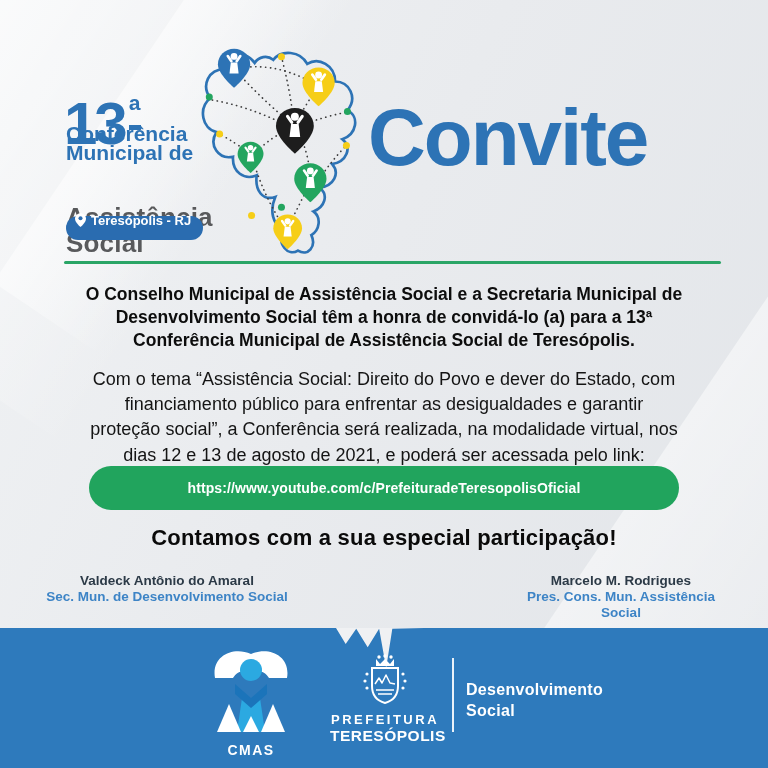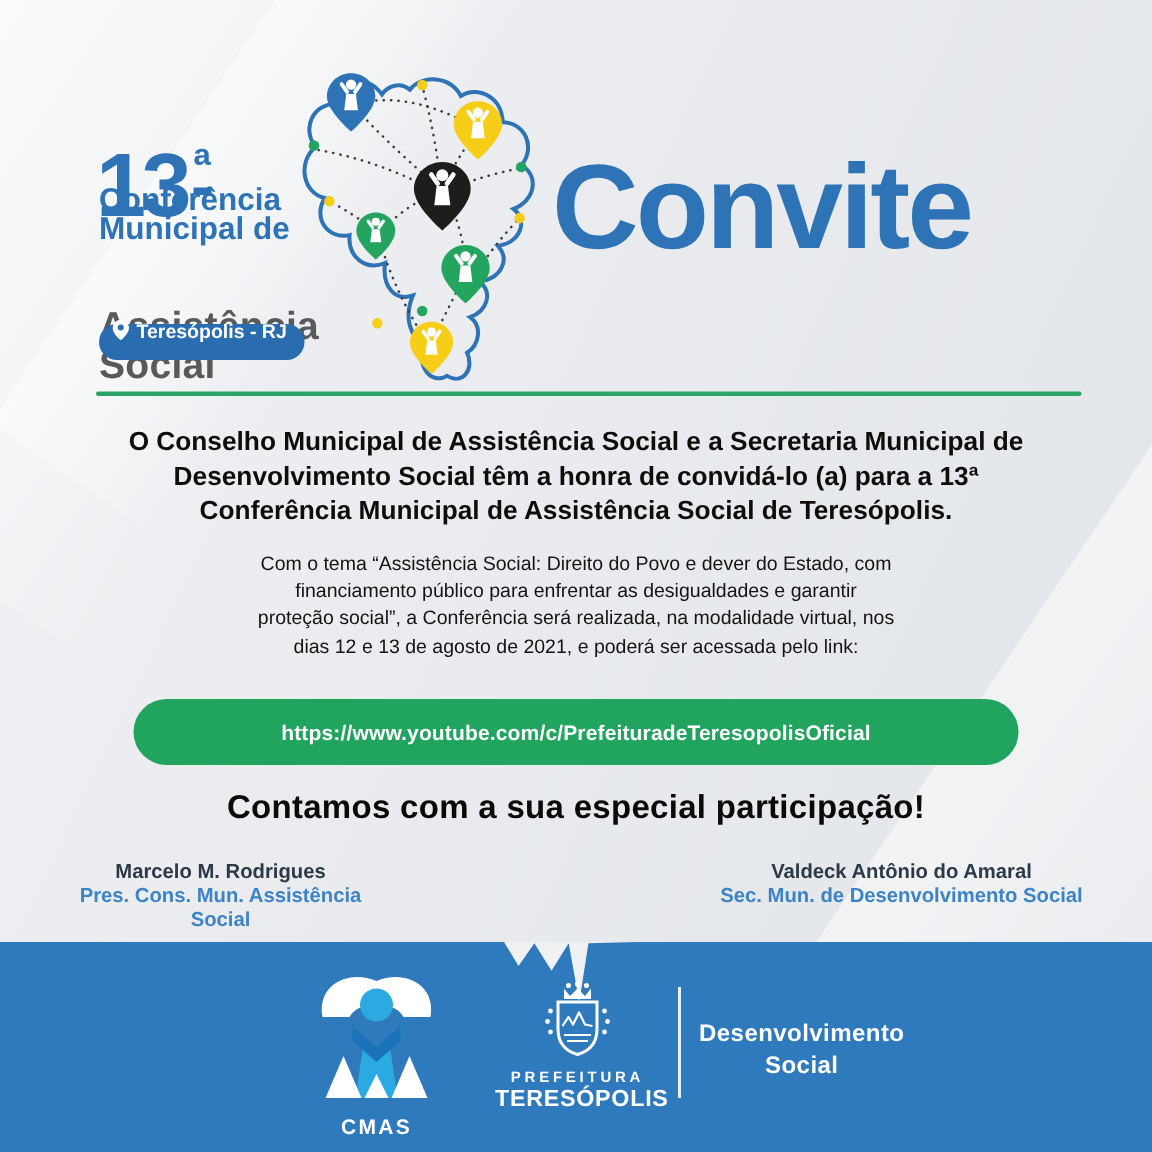--- a/index.html
+++ b/index.html
@@ -40,21 +40,21 @@
 
   .map-wrap { position:absolute; left:180px; top:32px; }
 
   .green-rule { position:absolute; left:64px; top:261px; width:657px; height:3px;
     background:#2aa566; border-radius:2px; }
 
   
   .intro { position:absolute; left:39px; top:283px; width:690px; text-align:center;
     color:#0d0d0d; font-size:17.5px; font-weight:700; line-height:1.32; white-space:pre-line; }
   .details { position:absolute; left:64px; top:367px; width:640px; text-align:center;
-    color:#141414; font-size:13px; font-weight:400; line-height:1.4; white-space:pre-line; }
+    color:#141414; font-size:18px; font-weight:400; line-height:1.4; white-space:pre-line; }
   .link-btn { position:absolute; left:89px; top:466px; width:590px; height:44px;
     background:#21a45d; border:none; border-radius:22px; cursor:pointer;
     color:#fff; font-family:inherit; font-size:14px; font-weight:800; letter-spacing:.1px;
     display:flex; align-items:center; justify-content:center; }
   .closing { position:absolute; left:39px; top:525px; width:690px; text-align:center;
     color:#0a0a0a; font-size:22px; font-weight:800; letter-spacing:.2px; }
 
   
   .sig-row { position:absolute; left:39px; top:573px; width:690px;
     display:flex; justify-content:space-between; }
@@ -65,26 +65,26 @@
 
   
   .footer-bar { position:absolute; left:0; top:628px; width:768px; height:140px;
     background:#2e7abc; }
   .notch { position:absolute; left:336px; top:628px; width:88px; height:40px;
     background:#f0f1f3;
     clip-path:polygon(0% 0%, 11% 40%, 23% 2%, 36% 48%, 49% 2%, 57% 100%, 64% 2%, 100% 0%); }
   .cmas { position:absolute; left:206px; top:644px; width:90px; text-align:center; }
   .cmas-label { color:#fff; font-size:14px; font-weight:800; letter-spacing:1.5px; margin-top:2px; }
   .pref { position:absolute; left:330px; top:654px; width:110px; text-align:center; color:#fff; }
-  .pref-top { font-size:10px; font-weight:600; letter-spacing:2.5px; margin-top:2px; }
+  .pref-top { font-size:13px; font-weight:600; letter-spacing:2.5px; margin-top:2px; }
   .pref-city { font-size:15.5px; font-weight:800; letter-spacing:.5px; }
   .foot-divider { position:absolute; left:452px; top:658px; width:2px; height:74px;
     background:rgba(255,255,255,.9); }
   .department { position:absolute; left:466px; top:679px; color:#fff;
-    font-size:16px; font-weight:700; line-height:21px; white-space:pre-line; letter-spacing:.3px;text-align:center; }
+    font-size:16px; font-weight:700; line-height:21px; white-space:pre-line; letter-spacing:.3px; }
 </style>
 </head>
 <body>
 
 <div class="canvas">
   <div class="streak streak-a"></div>
   <div class="streak streak-b"></div>
   <div class="streak streak-c"></div>
 
   <div class="edition"><span>13</span><span class="ord">ª</span></div>
@@ -158,27 +158,27 @@
   <div class="details">Com o tema “Assistência Social: Direito do Povo e dever do Estado, com
 financiamento público para enfrentar as desigualdades e garantir
 proteção social”, a Conferência será realizada, na modalidade virtual, nos
 dias 12 e 13 de agosto de 2021, e poderá ser acessada pelo link:</div>
 
   <button class="link-btn">https://www.youtube.com/c/PrefeituradeTeresopolisOficial</button>
 
   <div class="closing">Contamos com a sua especial participação!</div>
 
   <div class="sig-row">
+    <div class="sig sig-3">
+      <div class="name">Valdeck Antônio do Amaral</div>
+      <div class="role">Sec. Mun. de Desenvolvimento Social</div>
+    </div>
     <div class="sig sig-2">
       <div class="name">Marcelo M. Rodrigues</div>
       <div class="role">Pres. Cons. Mun. Assistência Social</div>
-    </div>
-    <div class="sig sig-3">
-      <div class="name">Valdeck Antônio do Amaral</div>
-      <div class="role">Sec. Mun. de Desenvolvimento Social</div>
     </div>
   </div>
 
   <div class="footer-bar"></div>
   <div class="notch"></div>
 
   <div class="cmas">
     <svg width="88" height="92" viewBox="0 0 88 92">
       <path d="M8,34 C4,12 26,2 44,10 C62,2 84,12 80,34 L62,34 C58,27 50,25 44,29 C38,25 30,27 26,34 Z" fill="#ffffff"></path>
       <circle cx="44" cy="26" r="11" fill="#2ba9e1"></circle>

